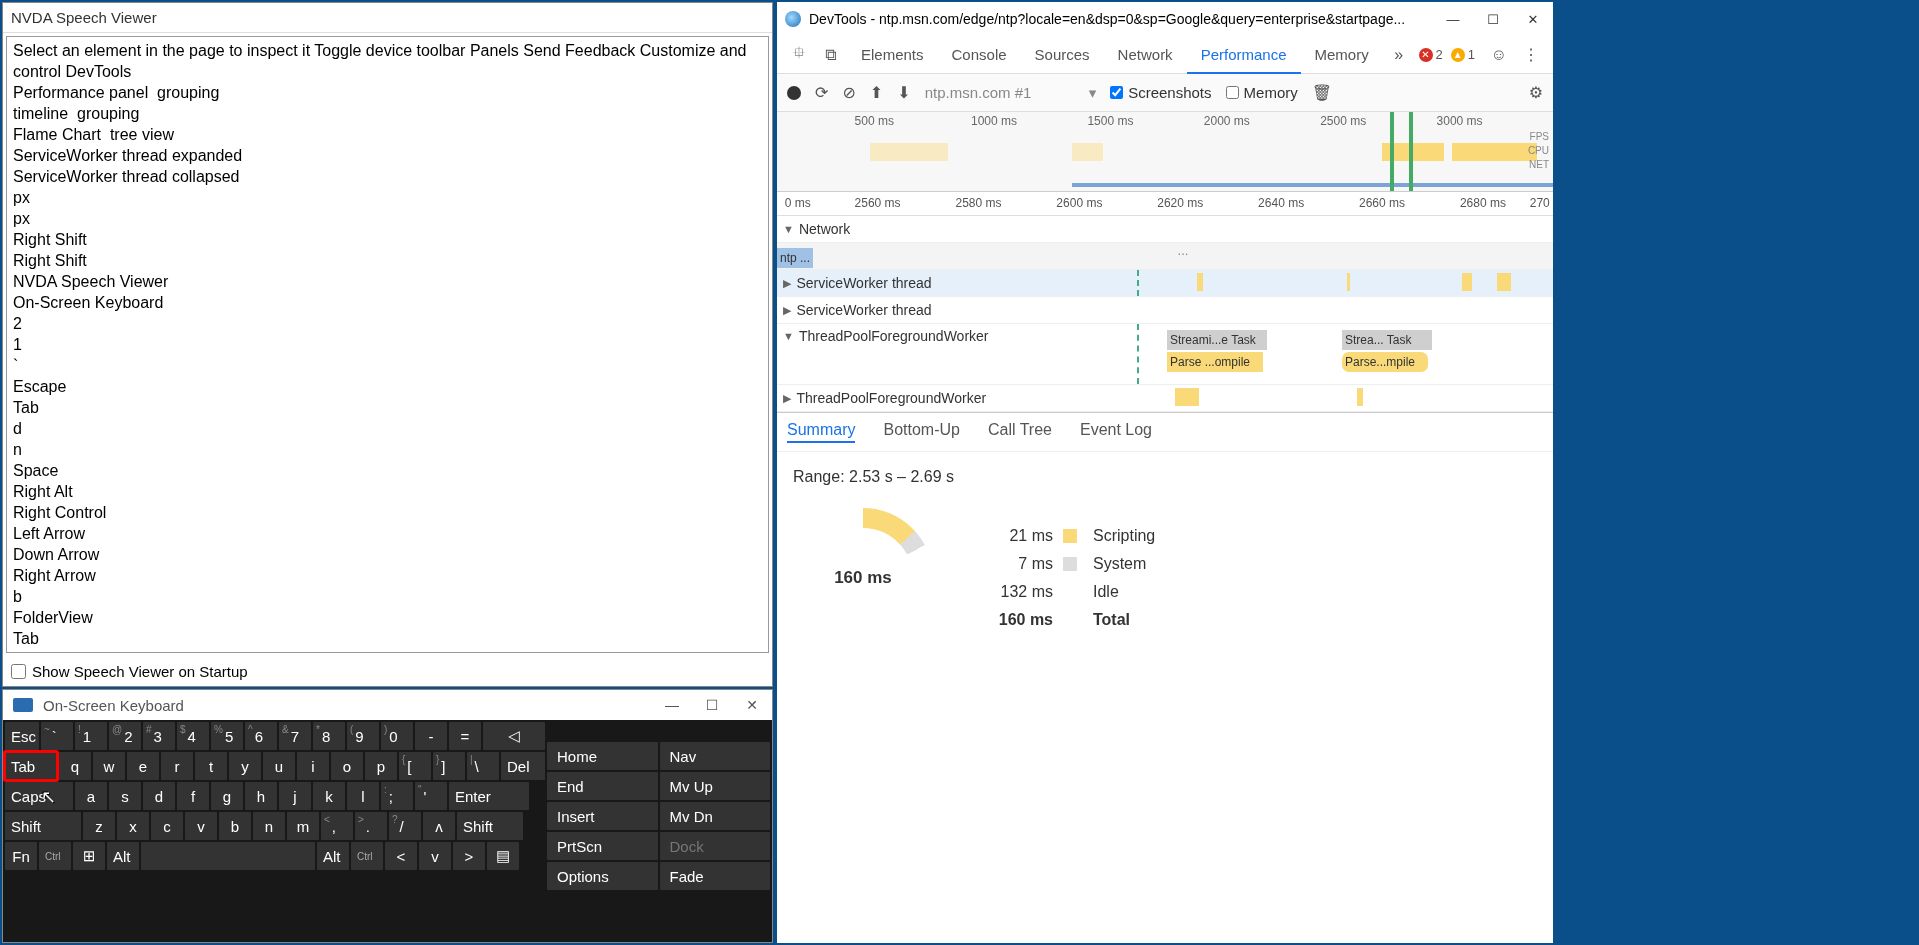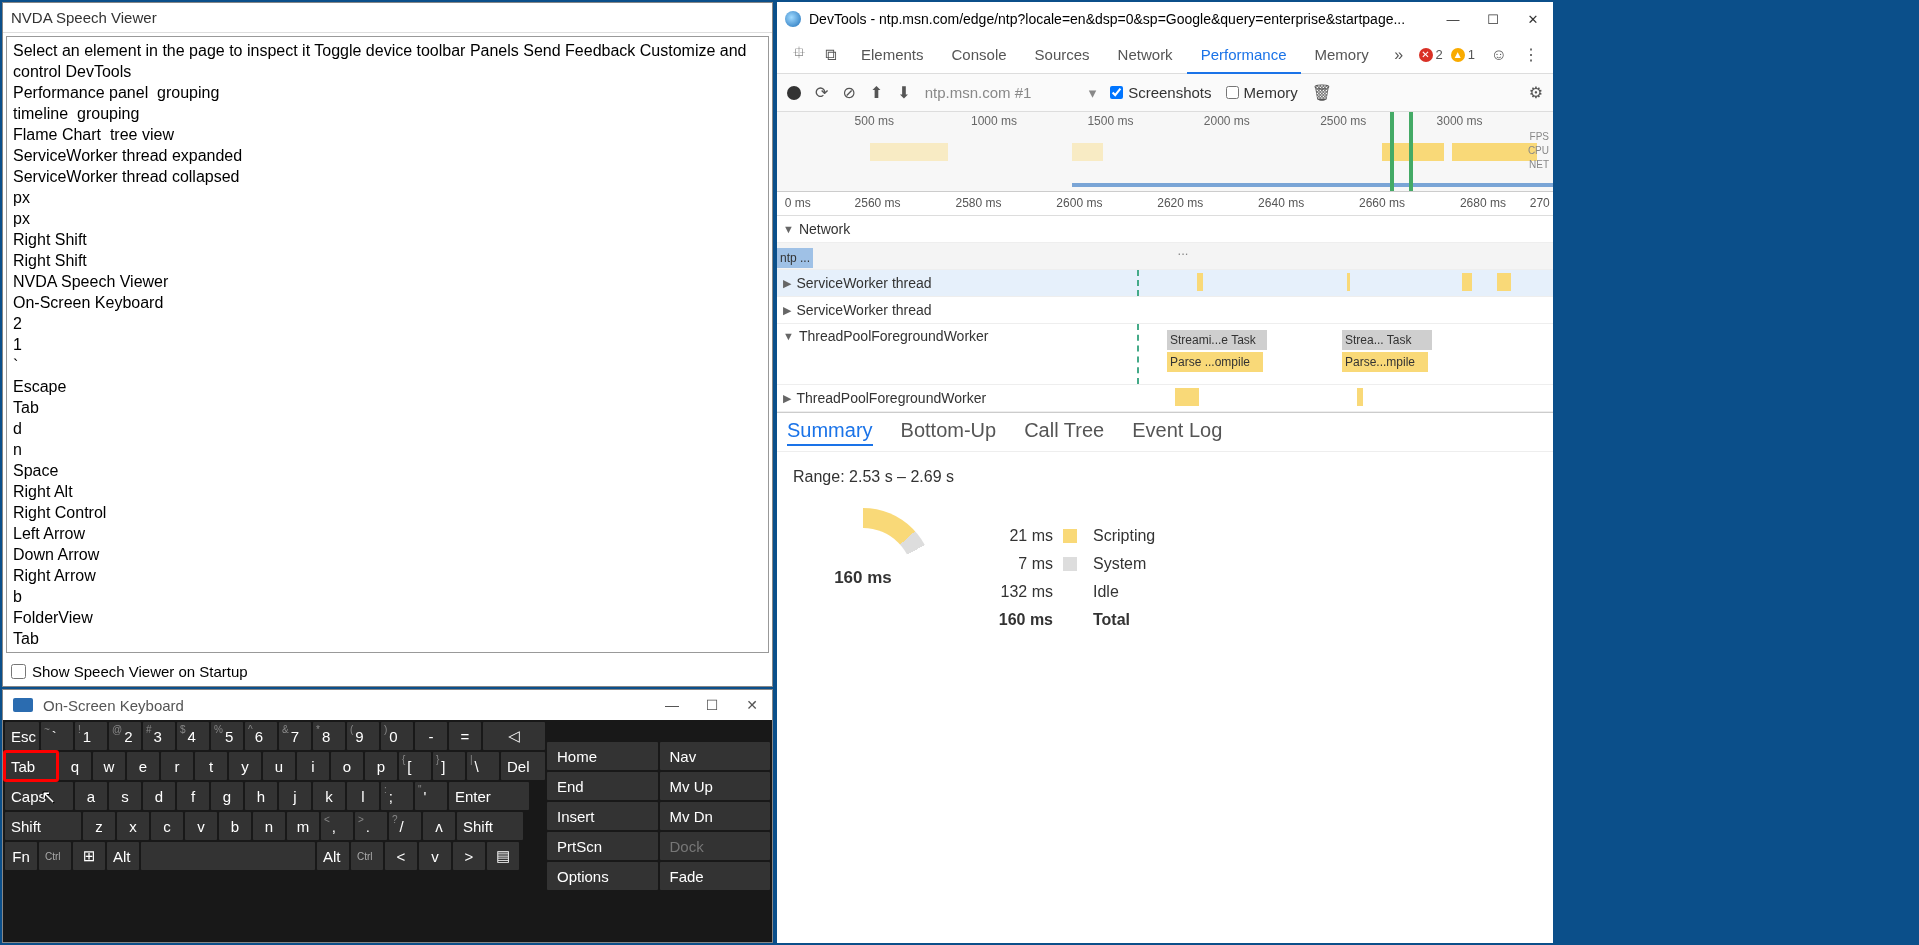--- a/index.html
+++ b/index.html
@@ -80,21 +80,21 @@
 .track-row.selected { background: #e6f0fb; }
 .ntp-bar { position: absolute; left: 0; top: 2px; height: 20px; background: #9fc1e6; padding: 0 3px; font-size: 12px; display: flex; align-items: center; }
 .tpfw-row { min-height: 60px; align-items: flex-start; }
 .tpfw-row .lane { height: 60px; }
 .task-box { position: absolute; height: 20px; font-size: 12px; display: flex; align-items: center; padding: 0 3px; overflow: hidden; white-space: nowrap; }
 .task-box.grey { background: #cfcfcf; }
 .task-box.yellow { background: #f9d978; }
 .mini-tick { position: absolute; width: 6px; background: #f9d978; height: 18px; top: 3px; }
 .divider-line { position: absolute; border-left: 2px dashed #4a8; top: 0; bottom: 0; }
 
-.summary-tabs { height: 40px; border-top: 1px solid #ccc; border-bottom: 1px solid #eee; display: flex; align-items: center; padding: 0 10px; gap: 28px; font-size: 20px; }
+.summary-tabs { height: 40px; border-top: 1px solid #ccc; border-bottom: 1px solid #eee; display: flex; align-items: center; padding: 0 10px; gap: 28px; font-size: 16px; }
 .summary-tabs .stab { color: #555; cursor: pointer; padding-bottom: 2px; border-bottom: 2px solid transparent; }
 .summary-tabs .stab.active { color: #1a73e8; border-bottom: 2px solid #1a73e8; }
 
 .summary-body { padding: 16px 16px; font-size: 16px; color: #333; display: flex; flex-direction: column; gap: 12px; }
 .summary-body .range { font-size: 16px; margin-bottom: 10px; }
 .summary-content { display: flex; gap: 60px; align-items: center; }
 .donut { width: 140px; height: 140px; border-radius: 50%; position: relative; background: conic-gradient(#f9d978 0deg 48deg, #ddd 48deg 62deg, #fff 62deg 360deg); display: flex; align-items: center; justify-content: center; }
 .donut::after { content: ""; position: absolute; width: 100px; height: 100px; background: #fff; border-radius: 50%; }
 .donut span { position: relative; z-index: 2; font-weight: bold; font-size: 17px; }
 .legend-table { display: grid; grid-template-columns: 60px 20px auto; gap: 10px 10px; font-size: 16px; align-items: center; }
@@ -446,21 +446,21 @@
     <div class="track-row tpfw-row">
       <div class="label" style="padding-top:4px;">
           <span class="arrow">▼</span>
           <span>ThreadPoolForegroundWorker</span>
         </div>
       <div class="lane">
         <div class="divider-line" style="left:0px;"></div>
         <div class="task-box grey" style="left:30px;top:6px;width:100px;">Streami...e Task</div>
         <div class="task-box yellow" style="left:30px;top:28px;width:96px;">Parse ...ompile</div>
         <div class="task-box grey" style="left:205px;top:6px;width:90px;">Strea... Task</div>
-        <div class="task-box yellow" style="left:205px;top:28px;width:86px;">Parse...mpile</div>
+        <div class="task-box yellow" style="left:205px;top:28px;width:86px;border-radius:7px;">Parse...mpile</div>
       </div>
     </div>
     <div class="track-row">
       <div class="label">
           <span class="arrow">▶</span>
           <span>ThreadPoolForegroundWorker</span>
         </div>
       <div class="lane">
         <div class="mini-tick" style="left:38px;width:24px;"></div>
         <div class="mini-tick" style="left:220px;width:6px;"></div>

